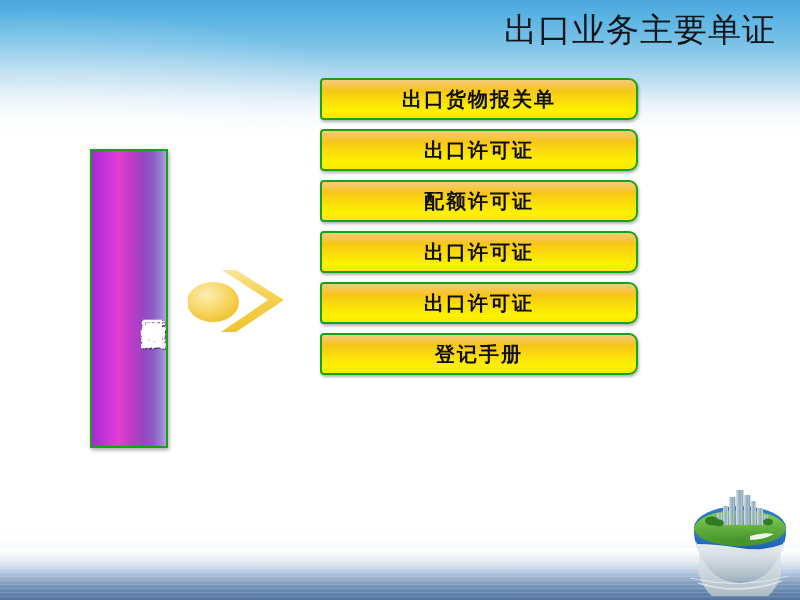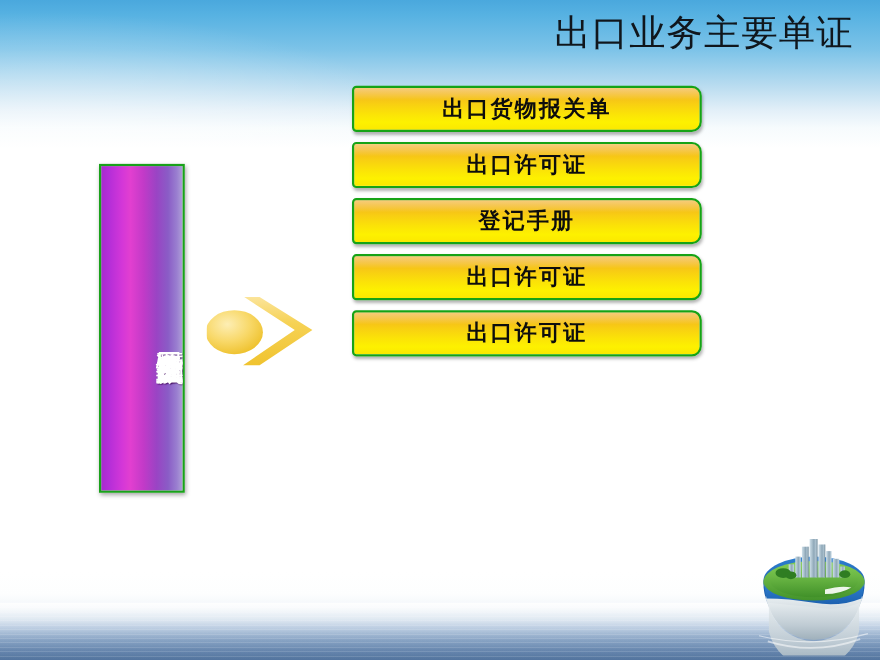--- a/index.html
+++ b/index.html
@@ -227,32 +227,35 @@
       <span class="doc-label">出口货物报关单</span>
     </div>
 
 
     <div class="doc-box">
       <span class="doc-label">出口许可证</span>
     </div>
 
 
     <div class="doc-box">
+      <span class="doc-label">配额许可证</span>
+    </div>
+
+    <div class="doc-box">
+      <span class="doc-label">出口许可证</span>
+    </div>
+
+
+    <div class="doc-box">
+      <span class="doc-label">出口许可证</span>
+    </div>
+
+    <div class="doc-box">
       <span class="doc-label">登记手册</span>
     </div>
-
-    <div class="doc-box">
-      <span class="doc-label">出口许可证</span>
-    </div>
-
-
-    <div class="doc-box">
-      <span class="doc-label">出口许可证</span>
-    </div>
-
 
   </div>
 
   <div id="globe">
     <svg width="104" height="114" viewBox="0 0 104 114" xmlns="http://www.w3.org/2000/svg">
       <defs>
         <linearGradient id="gOcean" x1="0" y1="0" x2="0" y2="1">
           <stop offset="0%" stop-color="#2f7fd0"></stop>
           <stop offset="45%" stop-color="#1b5fae"></stop>
           <stop offset="100%" stop-color="#124787"></stop>

